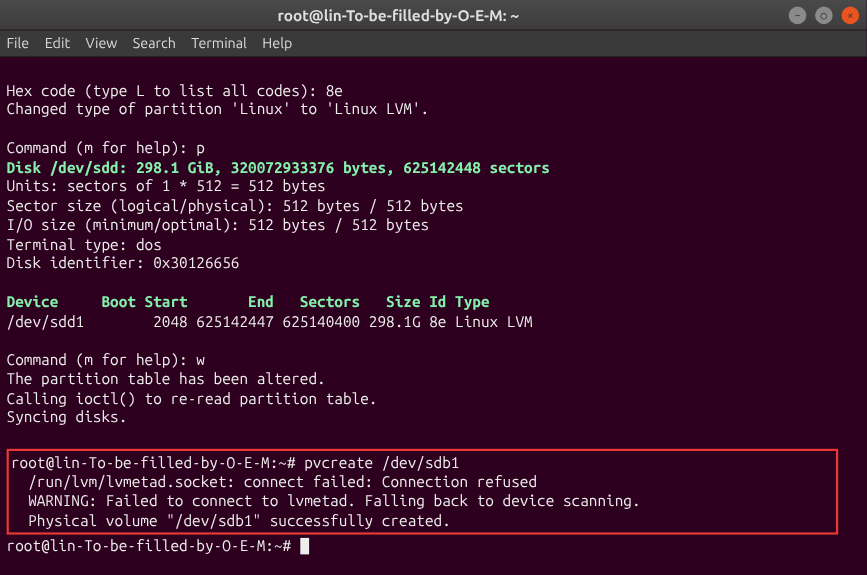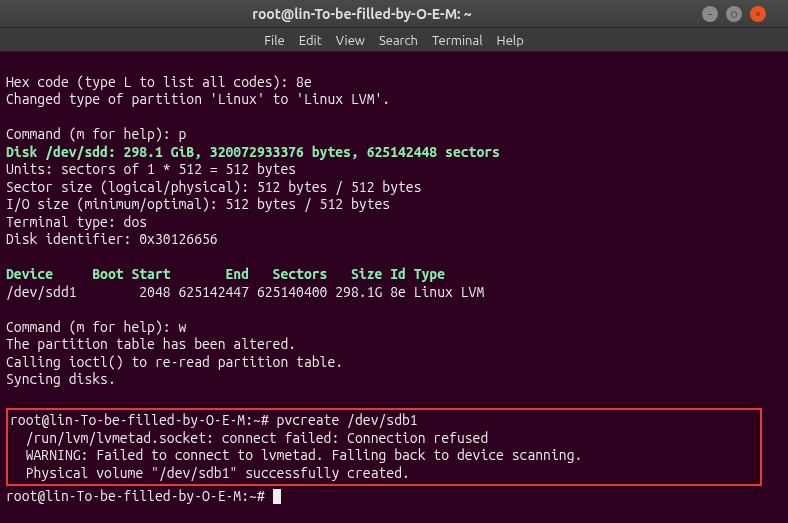--- a/index.html
+++ b/index.html
@@ -8,21 +8,21 @@
       background: #2c001e;
       width: 788px;
       height: 523px;
       overflow: hidden;
     }
     .titlebar {
       background: linear-gradient(to bottom, #4a4a4a, #3c3c3c);
       height: 28px;
       display: flex;
       align-items: center;
-      padding: 0 22px;
+      padding: 0 7px;
       border-bottom: 1px solid #2a2a2a;
     }
     .title-text {
       flex: 1;
       text-align: center;
       color: #dfdfdf;
       font-family: Ubuntu, sans-serif;
       font-size: 14px;
       font-weight: bold;
     }
@@ -44,21 +44,20 @@
     .win-max { background: #8a8a8a; }
     .win-close { background: #e95420; }
     .menubar {
       background: #3a3a3a;
       height: 24px;
       display: flex;
       align-items: center;
       padding: 0 6px;
       gap: 14px;
       border-bottom: 1px solid #222;
-      justify-content: center;
     }
     .menu-item {
       color: #dcdcdc;
       font-family: Ubuntu, sans-serif;
       font-size: 13px;
       cursor: pointer;
     }
     .terminal {
       background: #2c001e;
       color: #eeeeec;

